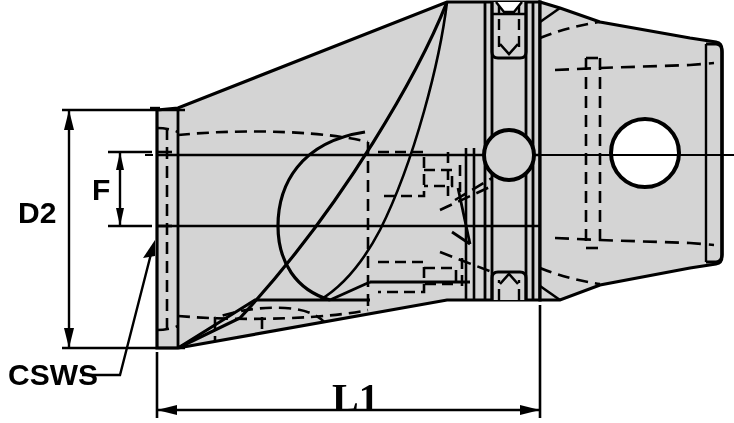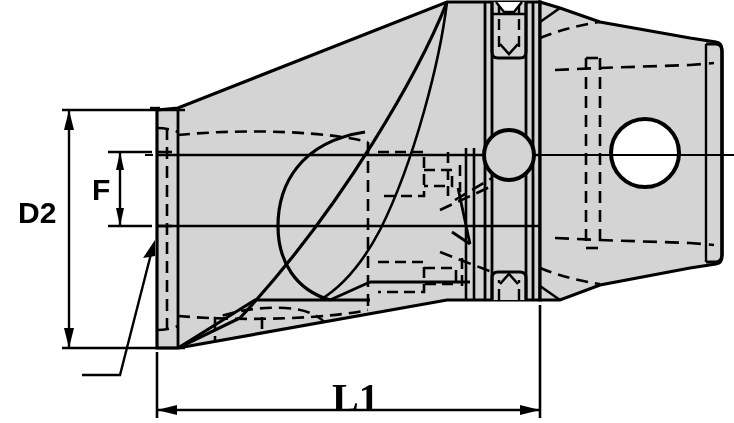--- a/index.html
+++ b/index.html
@@ -190,14 +190,15 @@
     <line x1="150" y1="108" x2="160" y2="108" stroke="#000" stroke-width="2.4"></line>
 
   </svg>
 
   <div class="lbl" id="lbl-d2">D2</div>
 
   <div class="lbl" id="lbl-f">F</div>
 
   <div class="lbl" id="lbl-l1">L1</div>
 
+  <div class="lbl" id="lbl-csws">CSWS</div>
 
 </div>
 
 </body></html>

